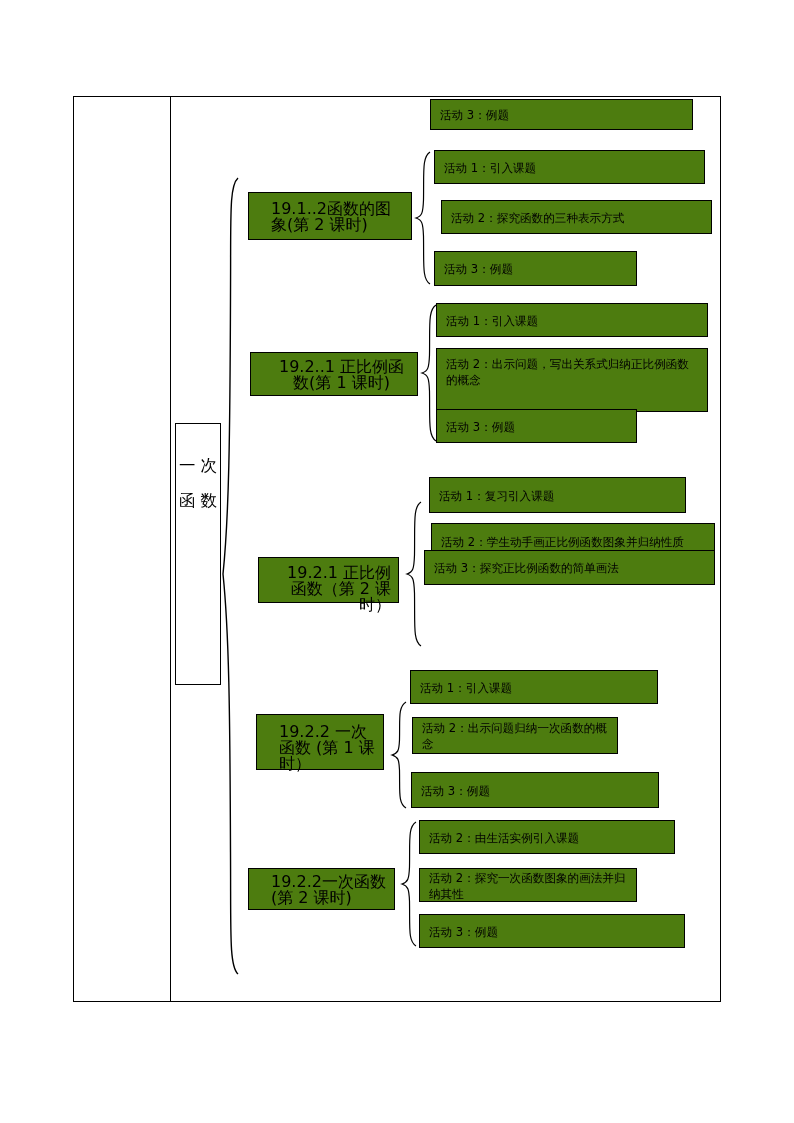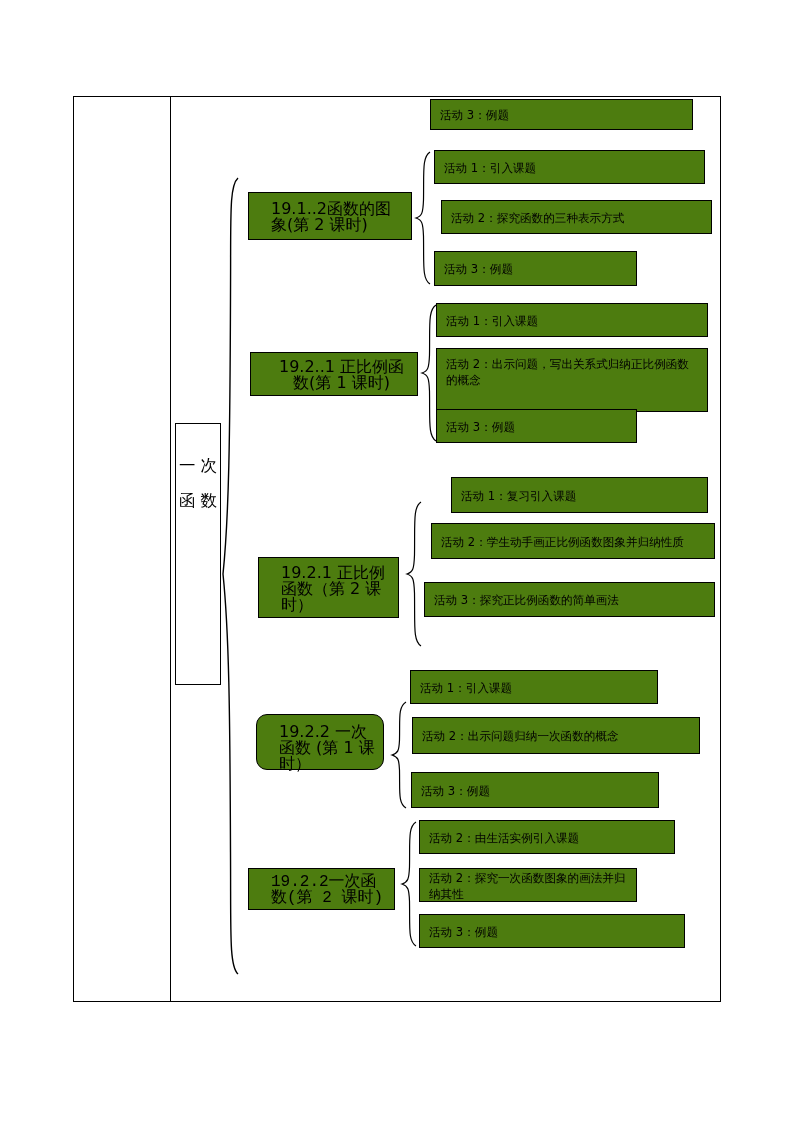--- a/index.html
+++ b/index.html
@@ -151,55 +151,55 @@
   <div class="node act vcenter" style="left:436px; top:303px; width:272px; height:34px;">
     <span class="node-text">活动 1：引入课题</span>
   </div>
   <div class="node act" style="left:436px; top:348px; width:272px; height:64px; padding-top:7px;">
     <span class="node-text">活动 2：出示问题，写出关系式归纳正比例函数的概念</span>
   </div>
   <div class="node act vcenter" style="left:436px; top:409px; width:201px; height:34px;">
     <span class="node-text">活动 3：例题</span>
   </div>
 
-  <div class="node title" style="left:258px; top:557px; width:141px; height:61px; padding-top:7px;">
+  <div class="node title" style="left:258px; top:557px; width:141px; height:46px; padding-top:7px;text-align:right;">
     <span class="node-text">19.2.1 正比例函数（第 2 课时）</span>
   </div>
   <svg class="gbrace" style="left:404px; top:500px; width:20px; height:148px;" viewBox="0 0 20 148" preserveAspectRatio="none">
     <path d="M 17 2 C 9 7, 11 22, 10.5 55 C 10 69, 9 72, 3 74
              C 9 76, 10 79, 10.5 93 C 11 126, 9 141, 17 146" fill="none" stroke="#000" stroke-width="1.2" vector-effect="non-scaling-stroke"></path>
   </svg>
-  <div class="node act vcenter" style="left:451px; top:477px; width:257px; height:36px;">
+  <div class="node act vcenter" style="left:429px; top:477px; width:257px; height:36px;">
     <span class="node-text">活动 1：复习引入课题</span>
   </div>
   <div class="node act vcenter" style="left:431px; top:523px; width:284px; height:36px;">
     <span class="node-text">活动 2：学生动手画正比例函数图象并归纳性质</span>
   </div>
-  <div class="node act vcenter" style="left:424px; top:582px; width:291px; height:35px;">
+  <div class="node act vcenter" style="left:424px; top:550px; width:291px; height:35px;">
     <span class="node-text">活动 3：探究正比例函数的简单画法</span>
   </div>
 
-  <div class="node title" style="left:256px; top:714px; width:128px; height:56px; padding-top:9px;border-radius:11px;">
+  <div class="node title" style="left:256px; top:714px; width:128px; height:56px; padding-top:9px;">
     <span class="node-text">19.2.2 一次函数 (第 1 课时）</span>
   </div>
   <svg class="gbrace" style="left:389px; top:700px; width:20px; height:110px;" viewBox="0 0 20 110" preserveAspectRatio="none">
     <path d="M 17 2 C 9 7, 11 18, 10.5 40 C 10 51, 9 53, 3 55
              C 9 57, 10 59, 10.5 70 C 11 92, 9 103, 17 108" fill="none" stroke="#000" stroke-width="1.2" vector-effect="non-scaling-stroke"></path>
   </svg>
   <div class="node act vcenter" style="left:410px; top:670px; width:248px; height:34px;">
     <span class="node-text">活动 1：引入课题</span>
   </div>
-  <div class="node act vcenter" style="left:412px; top:717px; width:288px; height:37px;align-items:center;">
+  <div class="node act vcenter" style="left:412px; top:717px; width:206px; height:37px;align-items:center;">
     <span class="node-text">活动 2：出示问题归纳一次函数的概念</span>
   </div>
   <div class="node act vcenter" style="left:411px; top:772px; width:248px; height:36px;">
     <span class="node-text">活动 3：例题</span>
   </div>
 
-  <div class="node title vcenter" style="left:248px; top:868px; width:147px; height:42px;font-family:Liberation Mono, monospace;">
+  <div class="node title vcenter" style="left:248px; top:868px; width:147px; height:42px;">
     <span class="node-text">19.2.2一次函数(第 2 课时)</span>
   </div>
   <svg class="gbrace" style="left:399px; top:820px; width:20px; height:128px;" viewBox="0 0 20 128" preserveAspectRatio="none">
     <path d="M 17 2 C 9 7, 11 20, 10.5 47 C 10 59, 9 62, 3 64
              C 9 66, 10 69, 10.5 81 C 11 108, 9 121, 17 126" fill="none" stroke="#000" stroke-width="1.2" vector-effect="non-scaling-stroke"></path>
   </svg>
   <div class="node act vcenter" style="left:419px; top:820px; width:256px; height:34px;">
     <span class="node-text">活动 2：由生活实例引入课题</span>
   </div>
   <div class="node act vcenter" style="left:419px; top:868px; width:218px; height:34px;">

